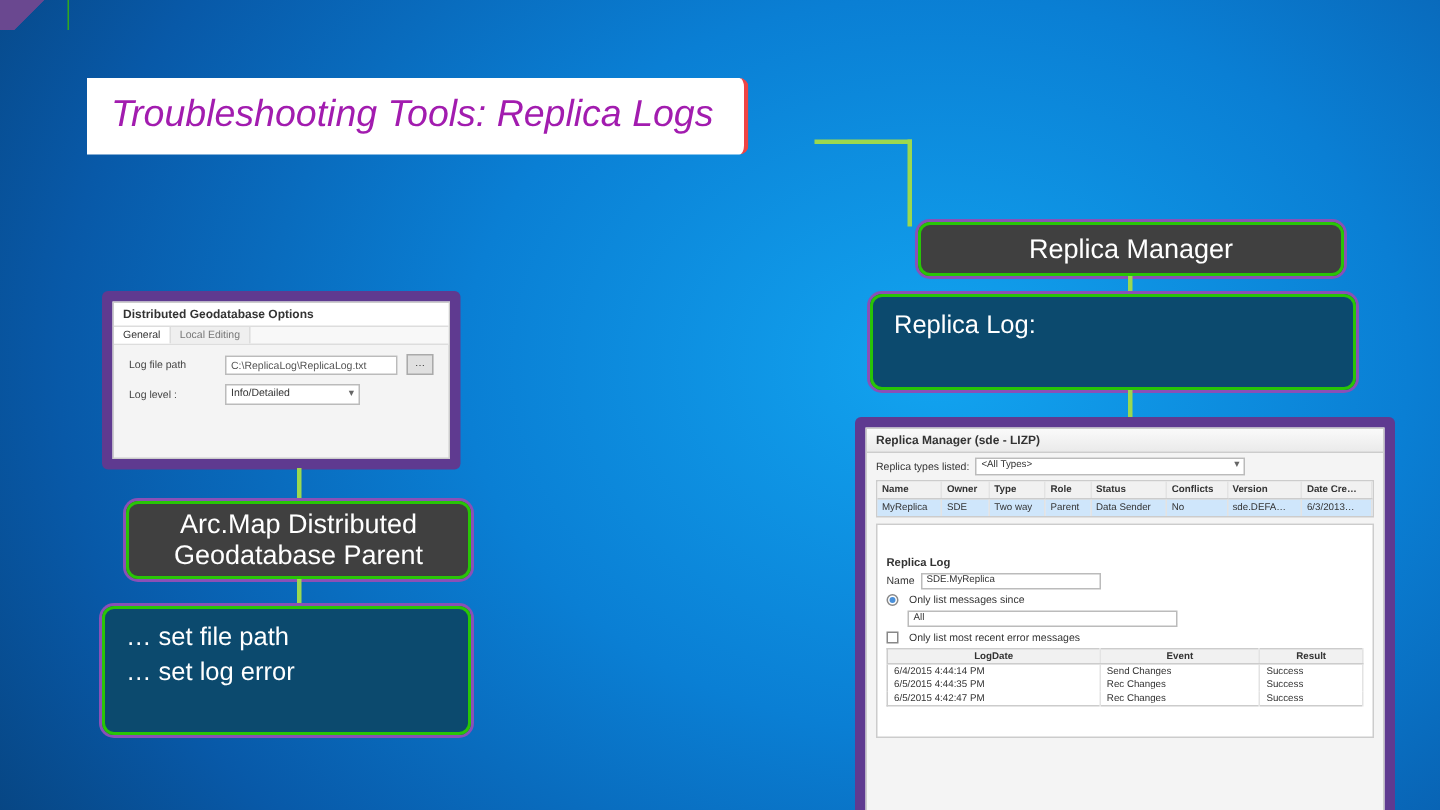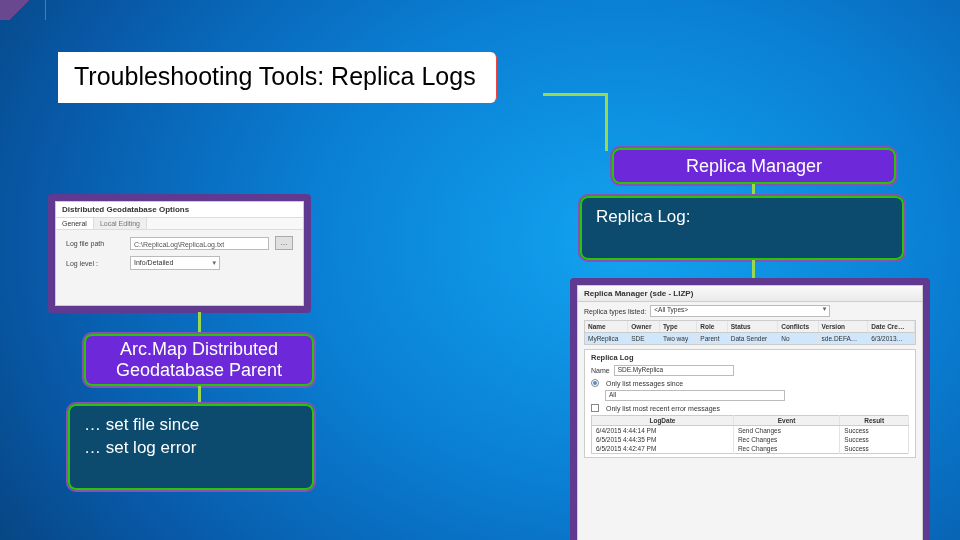--- a/index.html
+++ b/index.html
@@ -9,29 +9,30 @@
     background: radial-gradient(ellipse 900px 700px at 65% 45%, #12a4f0 0%, #0a7fd4 35%, #0859a8 65%, #07427c 85%, #062f5a 100%);
     position: relative; overflow: hidden; color: #fff;
   }
   .corner {
     position: absolute; top: 0; left: 0; width: 46px; height: 20px;
     background: linear-gradient(135deg, #6a4890 45%, transparent 46%);
     border-right: 1px solid #2fa820;
   }
   .title-box {
     position: absolute; top: 52px; left: 58px;
-    background: #ffffff; color: #000000;
+    background: #ffffff; color: #a21caf;
     padding: 10px 20px 12px 16px;
     font-size: 25px;
     border-top-right-radius: 6px; border-bottom-right-radius: 6px;
-    border-right: 1px solid #ef4444;
+    border-right: 3px solid #ef4444;
+    font-style: italic;
   }
   .card {
     position: absolute; border-radius: 8px;
-    background: #6d28d9;
+    background: #404040;
     box-shadow: 0 0 0 2px #8a50b7, inset 0 0 0 2px #28c506;
     display: flex; align-items: center; justify-content: center;
     text-align: center; font-size: 18px; color: #fff;
     padding: 6px 14px;
   }
   .card.orange {
     background: #0c4a6e;
     box-shadow: 0 0 0 2px #8a50b7, inset 0 0 0 2px #28c506;
     text-align: left; justify-content: flex-start; align-items: flex-start;
     font-size: 17px; color: #fff; padding: 10px 16px;
@@ -71,39 +72,39 @@
   
   .rm-title { background: linear-gradient(#fafafa,#eaeaea); border-bottom: 1px solid #ccc; padding: 3px 6px; font-size: 8px; font-weight: 600;}
   .rm-row { display: flex; align-items: center; padding: 3px 6px; font-size: 7px; gap: 4px;}
   .rm-select { flex: 0 0 180px; height: 12px; background: #fff; border: 1px solid #bbb; position: relative;}
   .rm-select::after { content: "▾"; position: absolute; right: 3px; top: -1px; font-size: 7px; color: #666;}
   .rm-grid { border: 1px solid #ccc; margin: 0 6px; font-size: 7px;}
   .rm-grid table { width: 100%; border-collapse: collapse; }
   .rm-grid th, .rm-grid td { border-right: 1px solid #e3e3e3; padding: 2px 3px; text-align: left; white-space: nowrap; font-size: 6.5px;}
   .rm-grid th { background: #f1f1f1; border-bottom: 1px solid #ccc;}
   .rm-grid tr.sel td { background: #cfe6fb; }
-  .rm-subpanel { margin: 4px 6px 6px 6px; border: 1px solid #ccc; background: #fff; padding: 3px 6px;}
+  .rm-subpanel { margin: 4px 6px 6px 6px; border: 1px solid #ccc; background: #fff; padding: 20px 6px;}
   .rm-sub-title { font-weight: bold; font-size: 7.5px; margin-bottom: 3px;}
   .rm-sub-row { display:flex; gap:4px; align-items:center; font-size:7px; margin-bottom:3px;}
   .rm-sub-input { flex: 0 0 120px; height: 11px; border: 1px solid #bbb; background: #fff; padding: 0 3px;}
   .rm-radio { width: 8px; height: 8px; border: 1px solid #888; border-radius: 50%; display:inline-block; margin-right:3px; position:relative;}
   .rm-radio.checked::after{content:""; width:4px; height:4px; background:#4a90d9; border-radius:50%; position:absolute; top:1px; left:1px;}
   .rm-check { width: 8px; height: 8px; border: 1px solid #888; display:inline-block; margin-right:3px;}
   .rm-log { border: 1px solid #ccc; margin-top: 3px;}
   .rm-log th, .rm-log td { font-size: 6.5px; padding: 1px 4px; border-right:1px solid #e3e3e3;}
   .rm-log th { background:#f1f1f1; border-bottom:1px solid #ccc;}
 </style>
 </head>
 <body>
 
 <div class="corner"></div>
 
 <div class="title-box">Troubleshooting Tools: Replica Logs</div>
 
-<div class="ss-frame" style="top:194px; left:48px; width:263px; height:119px;">
+<div class="ss-frame" style="top:194px; left:68px; width:239px; height:119px;">
   <div class="ss-inner">
     <div class="dlg-title">Distributed Geodatabase Options</div>
     <div class="dlg-tabs">
       <div class="dlg-tab">General</div>
       <div class="dlg-tab inactive">Local Editing</div>
     </div>
     <div class="dlg-body">
       <div class="dlg-row">
         <div class="dlg-label">Log file path</div>
         <div class="dlg-input">C:\ReplicaLog\ReplicaLog.txt</div>
@@ -120,21 +121,21 @@
 <div class="connector-v" style="top:312px; left:198px; height:24px;"></div>
 
 <div class="card" style="top:334px; left:84px; width:230px; height:52px;">
   <span>Arc.Map Distributed Geodatabase Parent</span>
 </div>
 
 <div class="connector-v" style="top:386px; left:198px; height:20px;"></div>
 
 <div class="card orange" style="top:404px; left:68px; width:246px; height:86px;">
   <div>
-    <div>… set file since</div>
+    <div>… set file path</div>
     <div>… set log error</div>
   </div>
 </div>
 
 <div class="connector-h" style="top:93px; left:543px; width:65px;"></div>
 <div class="connector-v" style="top:93px; left:605px; height:58px;"></div>
 
 <div class="card" style="top:148px; left:612px; width:284px; height:36px;">
   <span>Replica Manager</span>
 </div>

